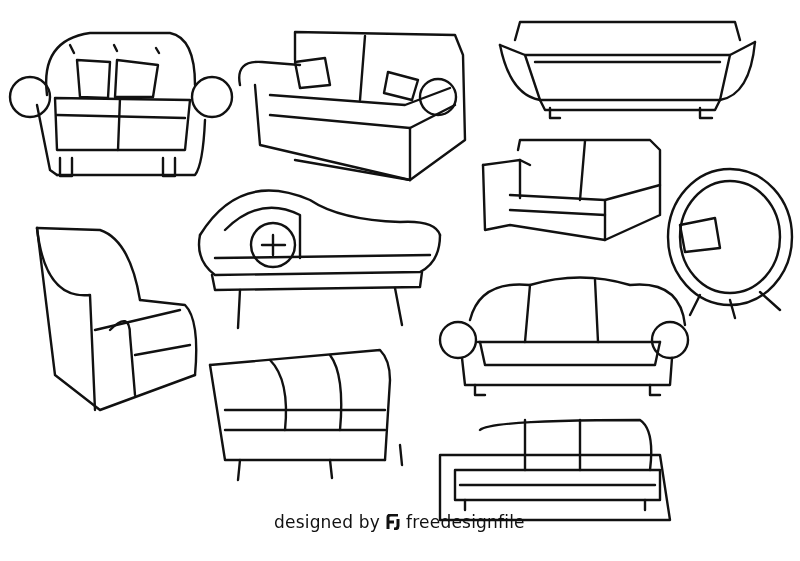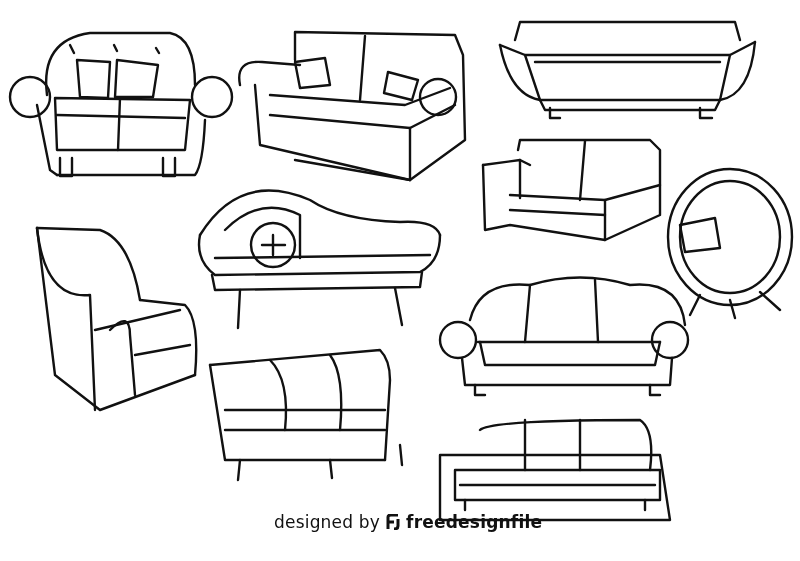--- a/index.html
+++ b/index.html
@@ -1,20 +1,20 @@
 <!DOCTYPE html>
 <html><head>
 <meta charset="utf-8">
 <style>
   html, body { margin:0; padding:0; background:#ffffff; }
   .canvas { position:relative; width:800px; height:561px; background:#ffffff; overflow:hidden; }
   svg.art { position:absolute; left:0; top:0; }
   svg.art * { fill:none; stroke:#111; stroke-width:2.4; stroke-linecap:round; stroke-linejoin:round; }
   .credit { position:absolute; left:274px; top:512px; font-family:"DejaVu Sans", sans-serif; font-size:17px; color:#111; letter-spacing:0.2px; display:flex; align-items:center; gap:6px; }
-  .brand { font-weight:bold; }
+  .brand { font-weight:normal; }
   .logo { display:inline-block; width:14px; height:16px; }
   .logo path { fill:none; stroke:#111; stroke-width:3; }
 </style>
 </head>
 <body>
 
 <div class="canvas">
 <svg class="art" width="800" height="561" viewBox="0 0 800 561">
 
   <g>

